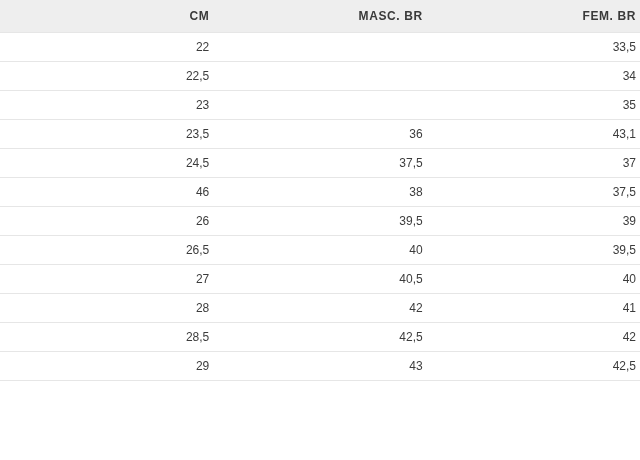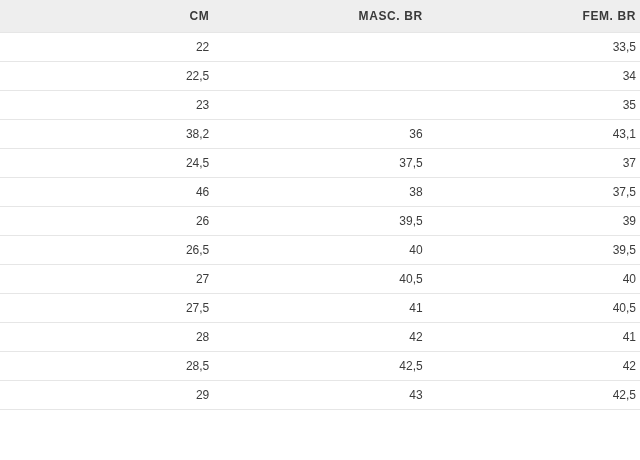--- a/index.html
+++ b/index.html
@@ -91,21 +91,21 @@
         <td>22,5</td>
         <td></td>
         <td>34</td>
       </tr>
       <tr>
         <td>23</td>
         <td></td>
         <td>35</td>
       </tr>
       <tr>
-        <td>38,2</td>
+        <td>23,5</td>
         <td>36</td>
         <td>43,1</td>
       </tr>
       <tr>
         <td>24,5</td>
         <td>37,5</td>
         <td>37</td>
       </tr>
       <tr>
         <td>46</td>
@@ -121,25 +121,20 @@
         <td>26,5</td>
         <td>40</td>
         <td>39,5</td>
       </tr>
       <tr>
         <td>27</td>
         <td>40,5</td>
         <td>40</td>
       </tr>
       <tr>
-        <td>27,5</td>
-        <td>41</td>
-        <td>40,5</td>
-      </tr>
-      <tr>
         <td>28</td>
         <td>42</td>
         <td>41</td>
       </tr>
       <tr>
         <td>28,5</td>
         <td>42,5</td>
         <td>42</td>
       </tr>
       <tr>

